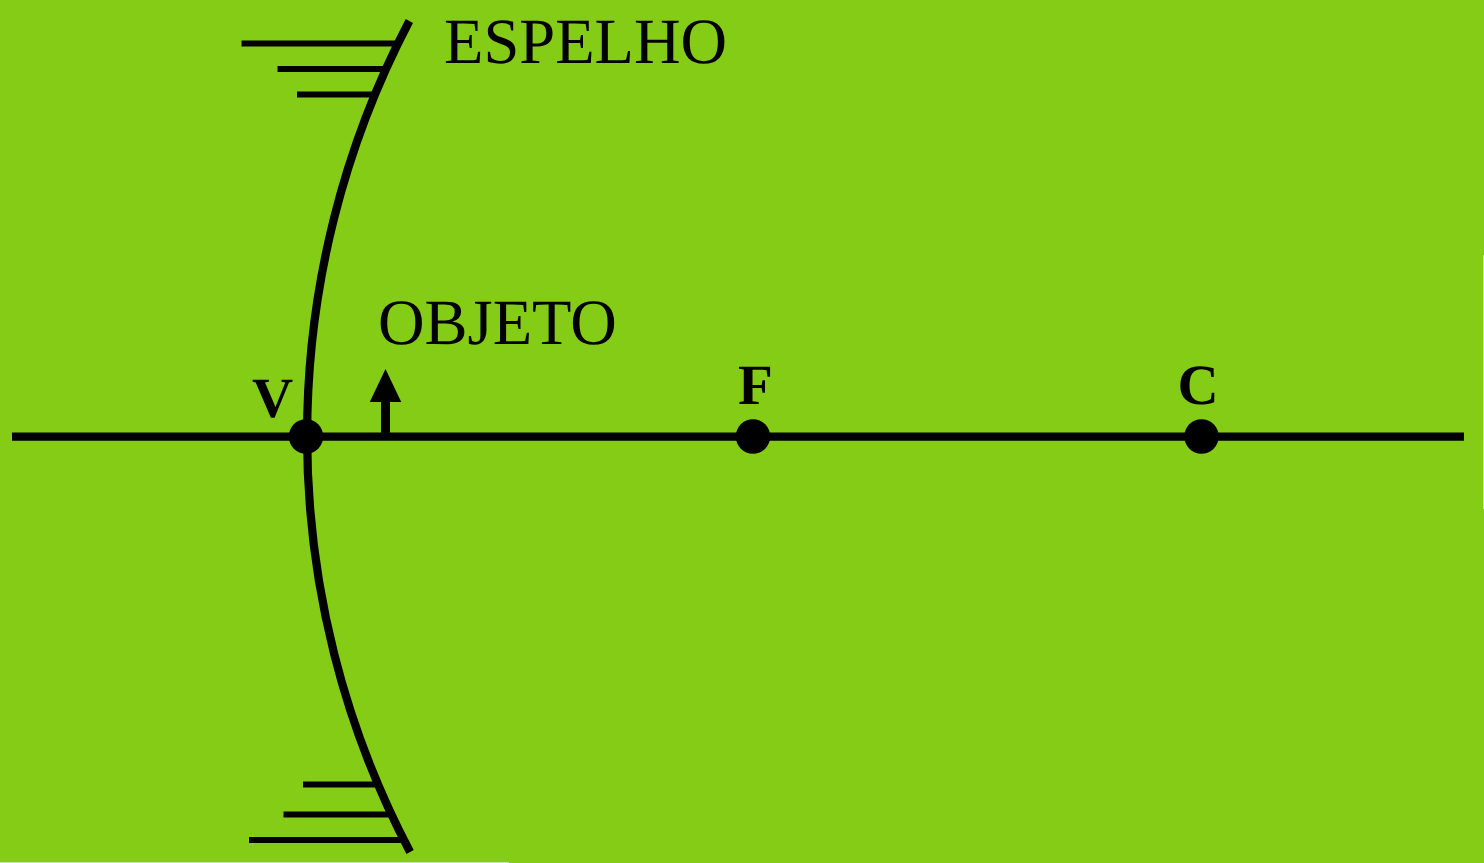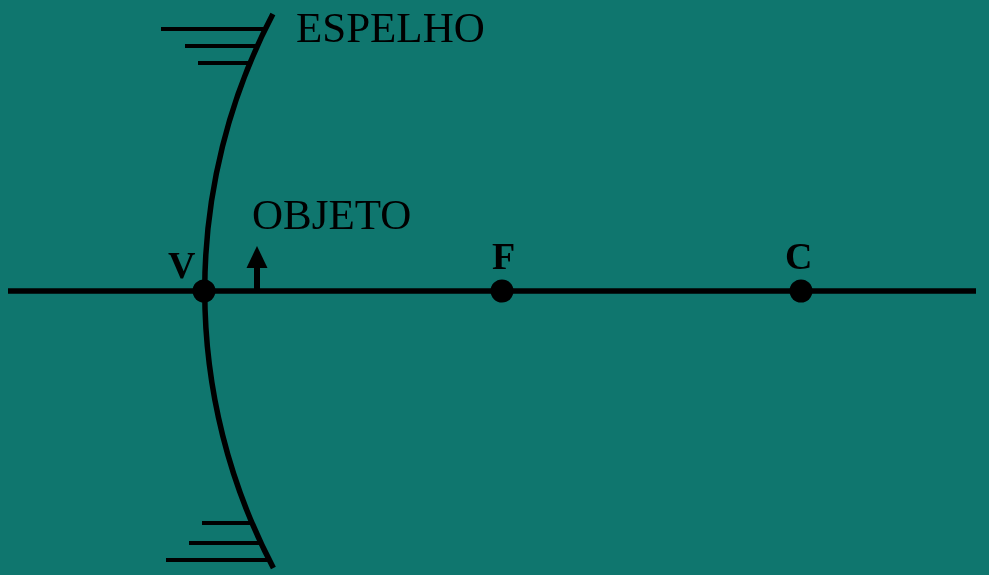--- a/index.html
+++ b/index.html
@@ -4,21 +4,21 @@
 <style>
   html, body {
     margin: 0;
     padding: 0;
     background: #ffffff;
   }
   .stage {
     position: relative;
     width: 989px;
     height: 575px;
-    background: #0f766e;
+    background: #84cc16;
     overflow: hidden;
   }
   svg { display: block; }
   .ink-line { stroke: #000000; fill: none; }
   .ink-fill { fill: #000000; stroke: none; }
   .diagram-text {
     fill: #000000;
     font-family: "Liberation Serif", "DejaVu Serif", serif;
   }
   .label-large { font-size: 43px; font-weight: normal; }

